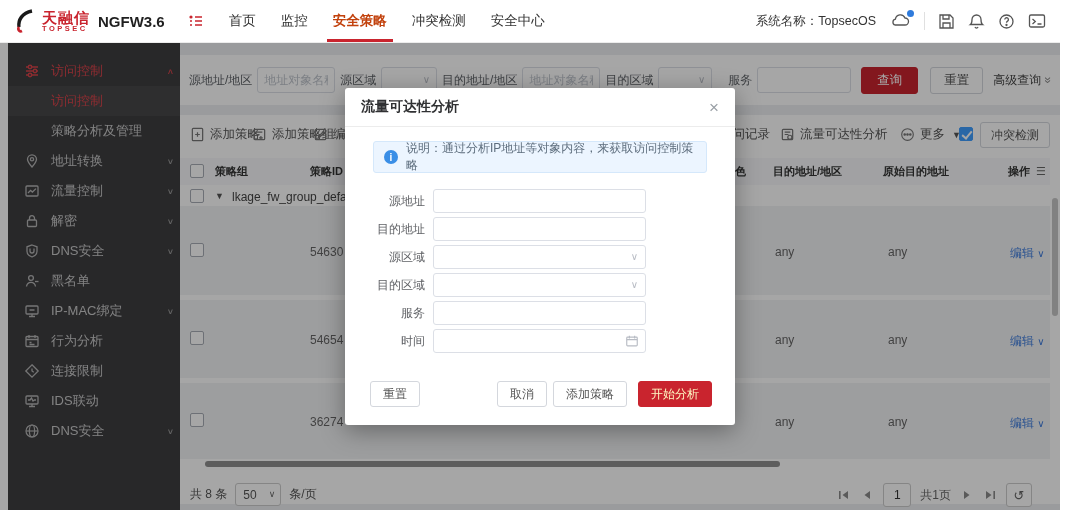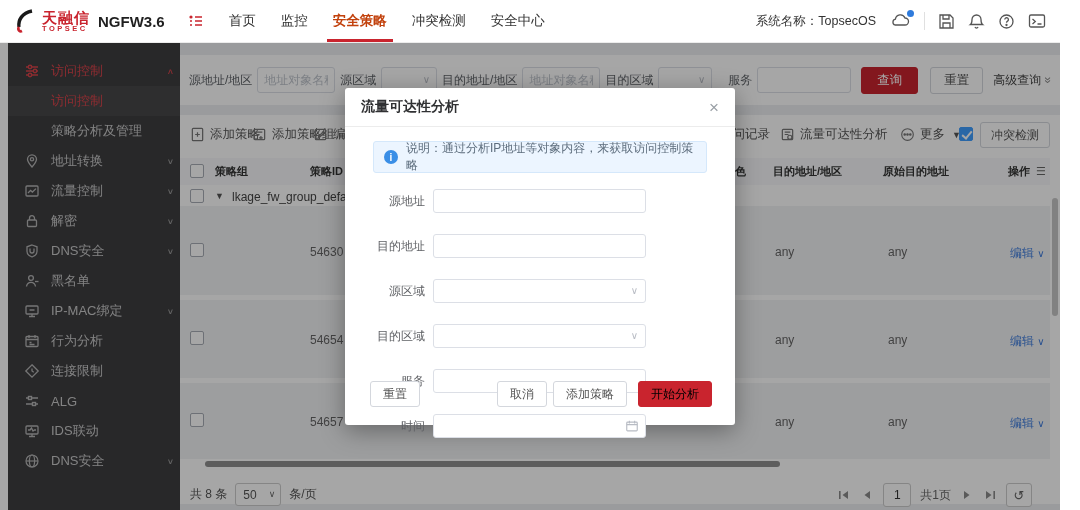--- a/index.html
+++ b/index.html
@@ -101,31 +101,31 @@
   .modal{position:absolute;left:345px;top:88px;width:390px;height:337px;background:#fff;border-radius:3px;
          z-index:100;box-shadow:0 6px 24px rgba(0,0,0,.35)}
   .m-header{height:38px;border-bottom:1px solid #ececec;display:flex;align-items:center;padding:0 16px}
   .m-title{font-size:14px;font-weight:bold;color:#303133}
   .m-close{margin-left:auto;color:#9aa0a6;font-size:17px;cursor:pointer;line-height:1}
   .m-banner{margin:14px 28px 0;height:32px;background:#ecf5ff;border:1px solid #d5e8fb;border-radius:3px;
             display:flex;align-items:center;gap:8px;padding:0 10px;font-size:12px;color:#5d6d7d;box-sizing:border-box}
   .info-ico{width:14px;height:14px;border-radius:50%;background:#3a8ee6;color:#fff;font-size:10px;font-weight:bold;
             display:flex;align-items:center;justify-content:center;flex:none;font-style:normal}
   .m-form{margin-top:16px}
-  .m-row{display:flex;align-items:center;margin-bottom:21px;height:24px}
+  .m-row{display:flex;align-items:center;margin-bottom:4px;height:24px}
   .m-label{width:80px;text-align:right;font-size:12px;color:#606266;padding-right:8px;flex:none}
   .m-ctl{position:relative;width:213px;height:24px;border:1px solid #dcdfe6;border-radius:3px;background:#fff;box-sizing:border-box}
   .m-ctl input{width:100%;height:100%;border:none;outline:none;padding:0 6px;font-size:12px;box-sizing:border-box;background:transparent}
   .m-ctl .sel-chev{position:absolute;right:7px;top:5px;color:#b8bcc4;font-size:10px}
   .m-ctl .cal{position:absolute;right:6px;top:4px;width:14px;height:14px;color:#b8bcc4}
   .m-footer{position:absolute;left:0;right:0;top:293px;height:44px}
   .m-btn{position:absolute;display:flex;align-items:center;justify-content:center;height:26px;border-radius:3px;
          font-size:12px;cursor:pointer;box-sizing:border-box;padding:0 12px;white-space:nowrap}
   .m-plain{background:#fff;border:1px solid #d4d7dd;color:#555}
-  .m-red{background:#c9242e;border:1px solid #c9242e;color:#000000}
+  .m-red{background:#c9242e;border:1px solid #c9242e;color:#fef9c3}
 </style>
 </head>
 <body>
 
 <div class="app">
 
   <header class="navbar">
     <div class="logo">
       <svg width="26" height="26" viewBox="0 0 26 26">
         <path d="M20 3 C10 5 6 12 7 19" stroke="#1a1a1a" stroke-width="3.4" fill="none"></path>
@@ -285,30 +285,20 @@
       <span class="s-ico">
         <svg width="16" height="16" viewBox="0 0 16 16" fill="none" stroke="currentColor" stroke-width="1.3">
           <path d="M8 1.8l6.2 6.2L8 14.2 1.8 8z"></path>
             <path d="M8 5.5V8l1.8 1.2"></path>
         </svg>
       </span>
       <span>连接限制</span>
     </div>
     <div class="side-item">
       <span class="s-ico">
-        <svg width="16" height="16" viewBox="0 0 16 16" fill="none" stroke="currentColor" stroke-width="1.4">
-          <path d="M2 5h12M2 11h12"></path>
-            <rect x="4.5" y="3.5" width="3" height="3" fill="#3e3e40"></rect>
-            <rect x="8.5" y="9.5" width="3" height="3" fill="#3e3e40"></rect>
-        </svg>
-      </span>
-      <span>ALG</span>
-    </div>
-    <div class="side-item">
-      <span class="s-ico">
         <svg width="16" height="16" viewBox="0 0 16 16" fill="none" stroke="currentColor" stroke-width="1.3">
           <rect x="2" y="3" width="12" height="8" rx="1"></rect>
             <path d="M4 7h2l1.5-2 1.5 3 1.5-1H12M8 11v2.5M5 13.5h6"></path>
         </svg>
       </span>
       <span>IDS联动</span>
     </div>
     <div class="side-item">
       <span class="s-ico">
         <svg width="16" height="16" viewBox="0 0 16 16" fill="none" stroke="currentColor" stroke-width="1.2">
@@ -442,21 +432,21 @@
       <span class="checkbox row-cb" style="top:31px"></span>
       <span class="cell" style="left:130px;top:33px">54654</span>
       <span class="cell" style="left:595px;top:33px">any</span>
       <span class="cell" style="left:708px;top:33px">any</span>
       <span class="cell edit-link" style="left:830px;top:33px">
         <span>编辑</span> <span class="chev">∨</span>
       </span>
     </div>
     <div class="t-row" style="top:341px;height:76px">
       <span class="checkbox row-cb" style="top:30px"></span>
-      <span class="cell" style="left:130px;top:32px">54657</span>
+      <span class="cell" style="left:130px;top:32px">36274</span>
       <span class="cell" style="left:595px;top:32px">any</span>
       <span class="cell" style="left:708px;top:32px">any</span>
       <span class="cell edit-link" style="left:830px;top:32px">
         <span>编辑</span> <span class="chev">∨</span>
       </span>
     </div>
 
     <span class="vscroll"></span>
     <span class="hscroll"></span>
 

